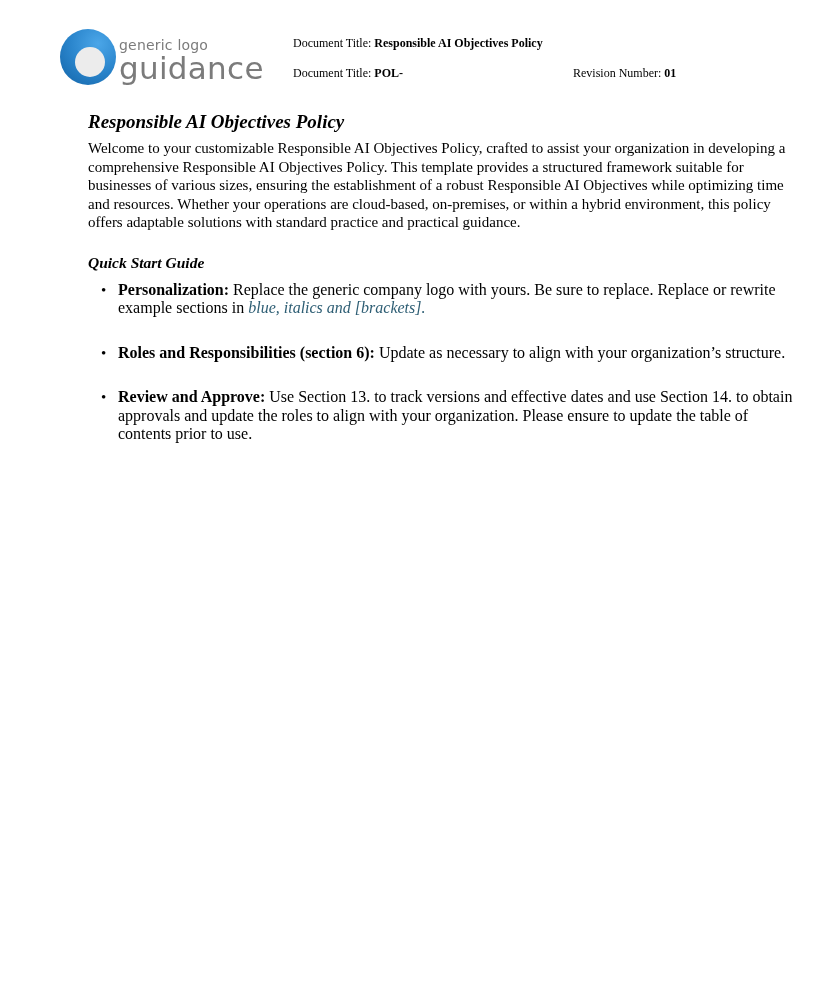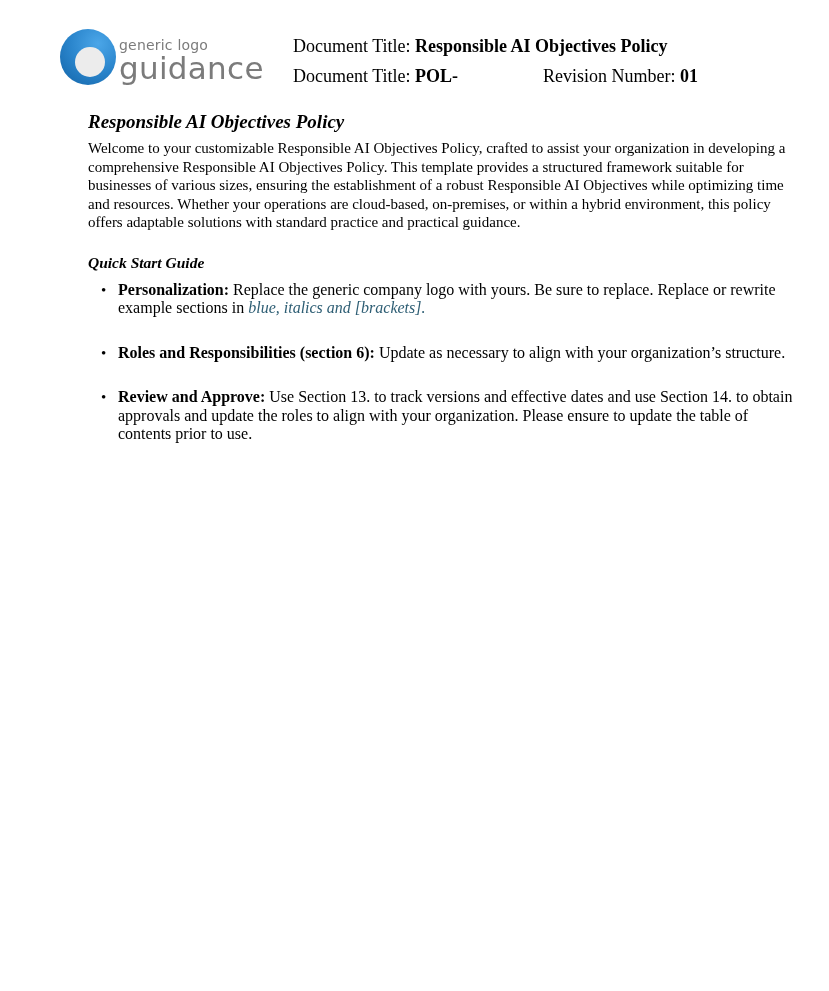--- a/index.html
+++ b/index.html
@@ -22,25 +22,25 @@
   }
   .logo-inner {
     position: absolute; left: 15px; top: 18px; width: 30px; height: 30px; border-radius: 50%;
     background: #ececec;
   }
   .logo-text { margin-left: 3px; font-family: "DejaVu Sans", sans-serif; color: #7b7b7b; }
   .logo-text-small { font-size: 14px; line-height: 14px; margin-top: 6px; letter-spacing: 0.2px; }
   .logo-text-large { font-size: 31px; line-height: 30px; margin-top: 1px; letter-spacing: 0.3px; }
 
   
-  .hdr { position: absolute; font-size: 18px; white-space: nowrap; text-align: center; }
+  .hdr { position: absolute; font-size: 12px; white-space: nowrap; text-align: center; }
   .hdr b { font-weight: bold; }
   .hdr-title { left: 293px; top: 36px; }
   .hdr-number { left: 293px; top: 66px; }
-  .hdr-revision { left: 543px; top: 66px; }
+  .hdr-revision { left: 573px; top: 66px; }
 
   
   .content { position: absolute; left: 88px; top: 111px; width: 716px; }
   .doc-title {
     font-size: 19px; font-weight: bold; font-style: italic;
     margin-bottom: 6px;
   }
   .intro {
     font-size: 15px; line-height: 18.6px;
   }

